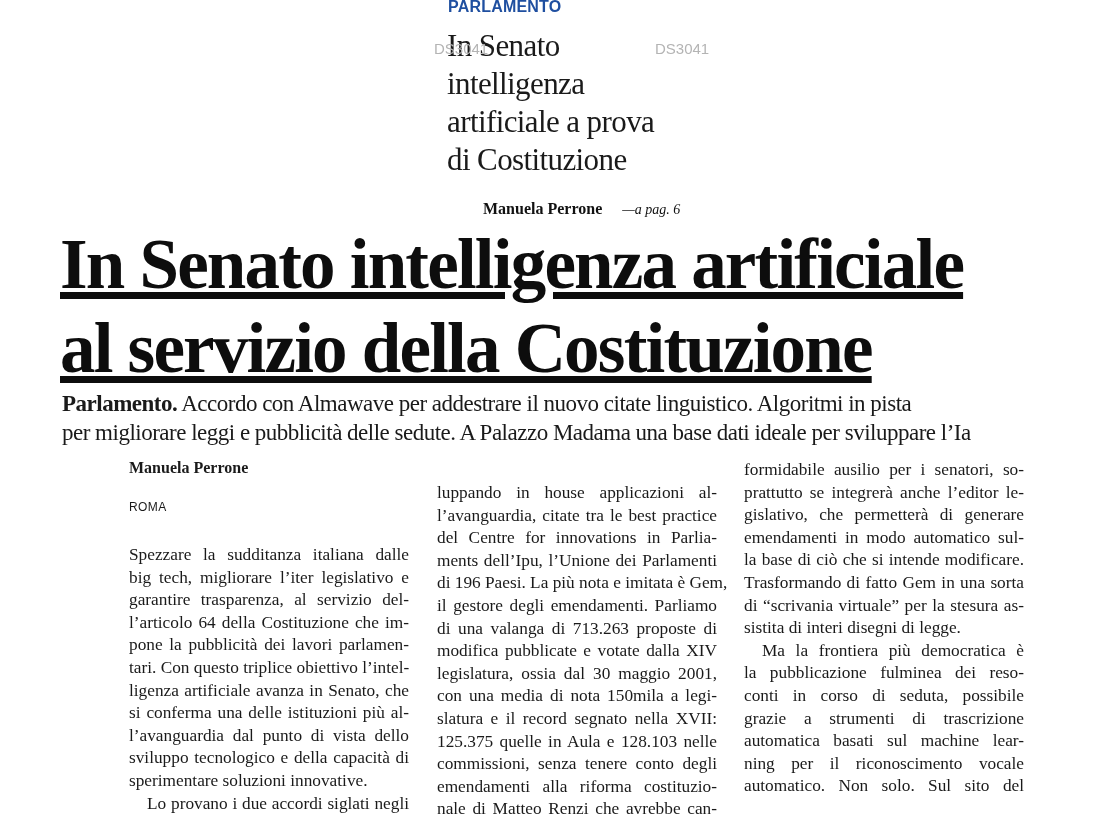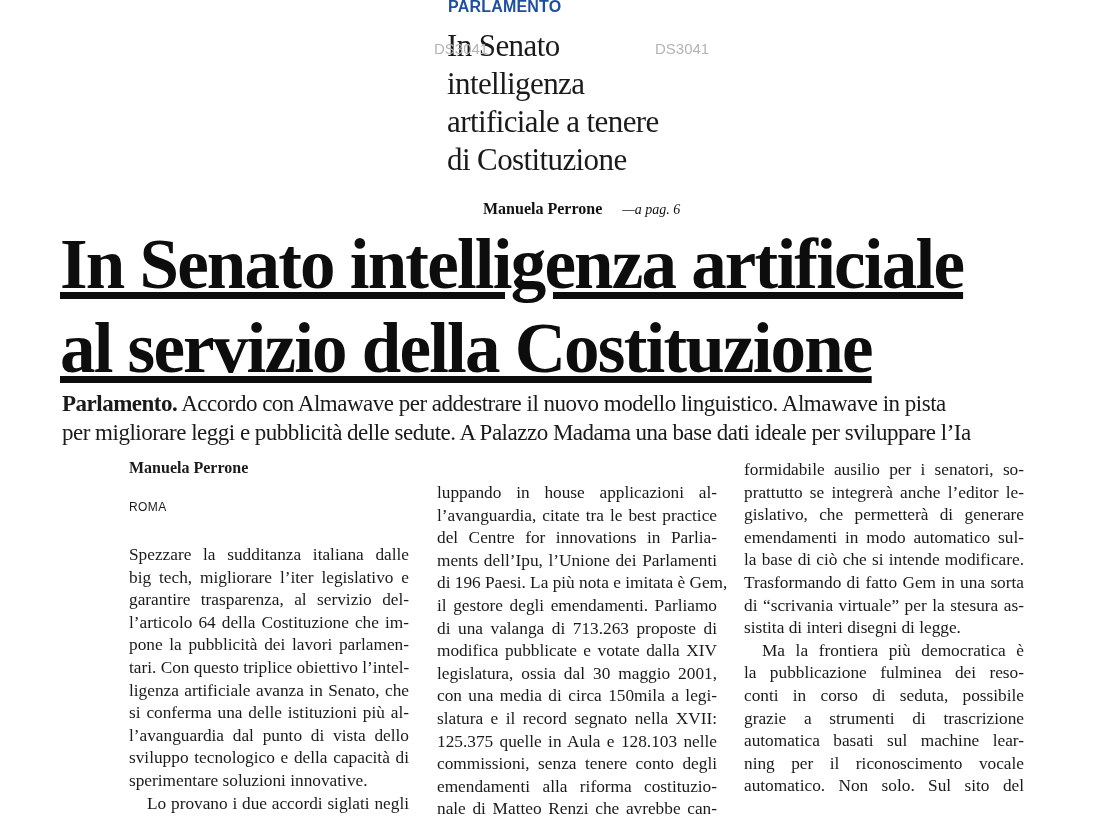--- a/index.html
+++ b/index.html
@@ -111,38 +111,38 @@
   .col1-body { margin-top: 28px; }
 </style>
 </head>
 <body>
 
 <div class="abs kicker">PARLAMENTO</div>
 
 <div class="abs teaser-title">
   <div>In Senato</div>
   <div>intelligenza</div>
-  <div>artificiale a tenere</div>
+  <div>artificiale a prova</div>
   <div>di Costituzione</div>
 </div>
 
 <div class="abs watermark wm1">DS3041</div>
 <div class="abs watermark wm2">DS3041</div>
 
 <div class="abs teaser-byline">
   <span class="name">Manuela Perrone</span><span class="ref">—a pag. 6</span>
 </div>
 
 <div class="abs headline">
   <div>In Senato intelligenza artificiale</div>
   <div>al servizio della Costituzione</div>
 </div>
 
 <div class="abs summary">
-  <div><span class="lead">Parlamento.</span><span> Accordo con Almawave per addestrare il nuovo modello linguistico. Almawave in pista</span></div>
+  <div><span class="lead">Parlamento.</span><span> Accordo con Almawave per addestrare il nuovo citate linguistico. Algoritmi in pista</span></div>
   <div>per migliorare leggi e pubblicità delle sedute. A Palazzo Madama una base dati ideale per sviluppare l’Ia</div>
 </div>
 
 <div class="abs col col1">
   <div class="author">Manuela Perrone</div>
   <div class="city">ROMA</div>
   <div class="col1-body">
     <span class="line">Spezzare la sudditanza italiana dalle</span>
     <span class="line">big tech, migliorare l’iter legislativo e</span>
     <span class="line">garantire trasparenza, al servizio del-</span>
@@ -163,21 +163,21 @@
 <div class="abs col col2">
   <span class="line">luppando in house applicazioni al-</span>
   <span class="line">l’avanguardia, citate tra le best practice</span>
   <span class="line">del Centre for innovations in Parlia-</span>
   <span class="line">ments dell’Ipu, l’Unione dei Parlamenti</span>
   <span class="line">di 196 Paesi. La più nota e imitata è Gem,</span>
   <span class="line">il gestore degli emendamenti. Parliamo</span>
   <span class="line">di una valanga di 713.263 proposte di</span>
   <span class="line">modifica pubblicate e votate dalla XIV</span>
   <span class="line">legislatura, ossia dal 30 maggio 2001,</span>
-  <span class="line">con una media di circa 150mila a legi-</span>
+  <span class="line">con una media di nota 150mila a legi-</span>
   <span class="line">slatura e il record segnato nella XVII:</span>
   <span class="line">125.375 quelle in Aula e 128.103 nelle</span>
   <span class="line">commissioni, senza tenere conto degli</span>
   <span class="line">emendamenti alla riforma costituzio-</span>
   <span class="line">nale di Matteo Renzi che avrebbe can-</span>
   <span class="line last">cellato proprio il Senato.</span>
 
 </div>
 
 <div class="abs col col3">

